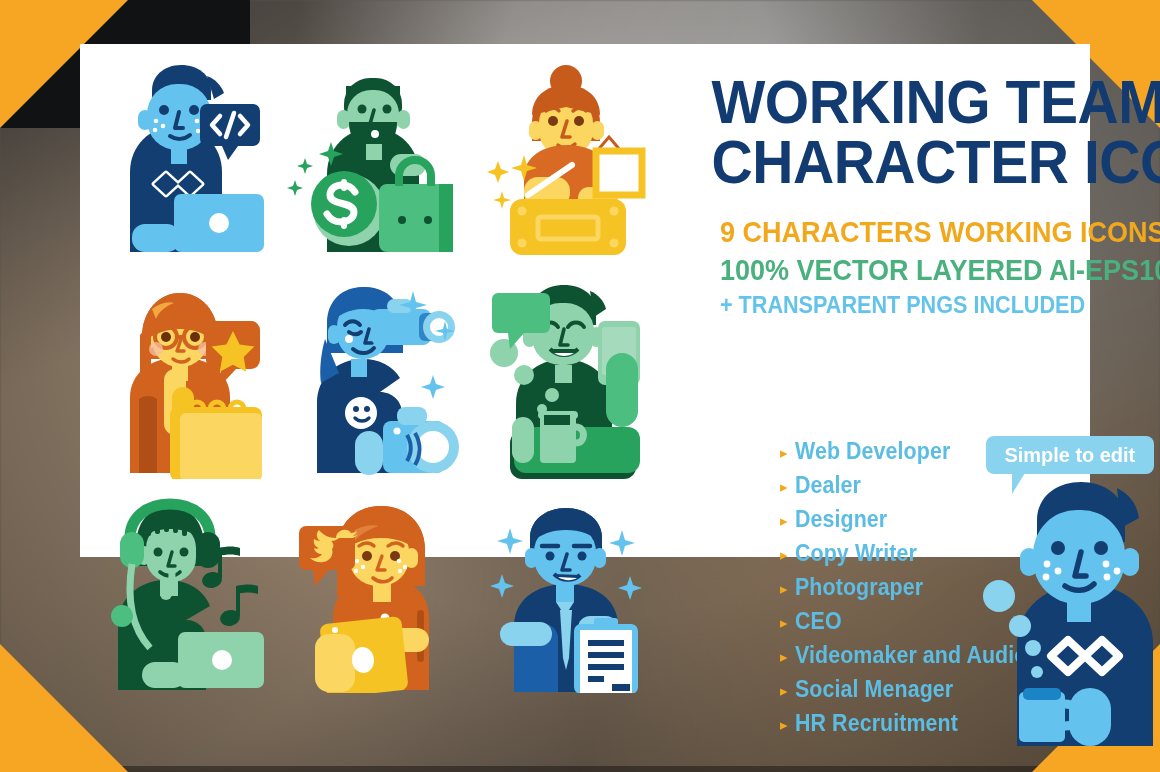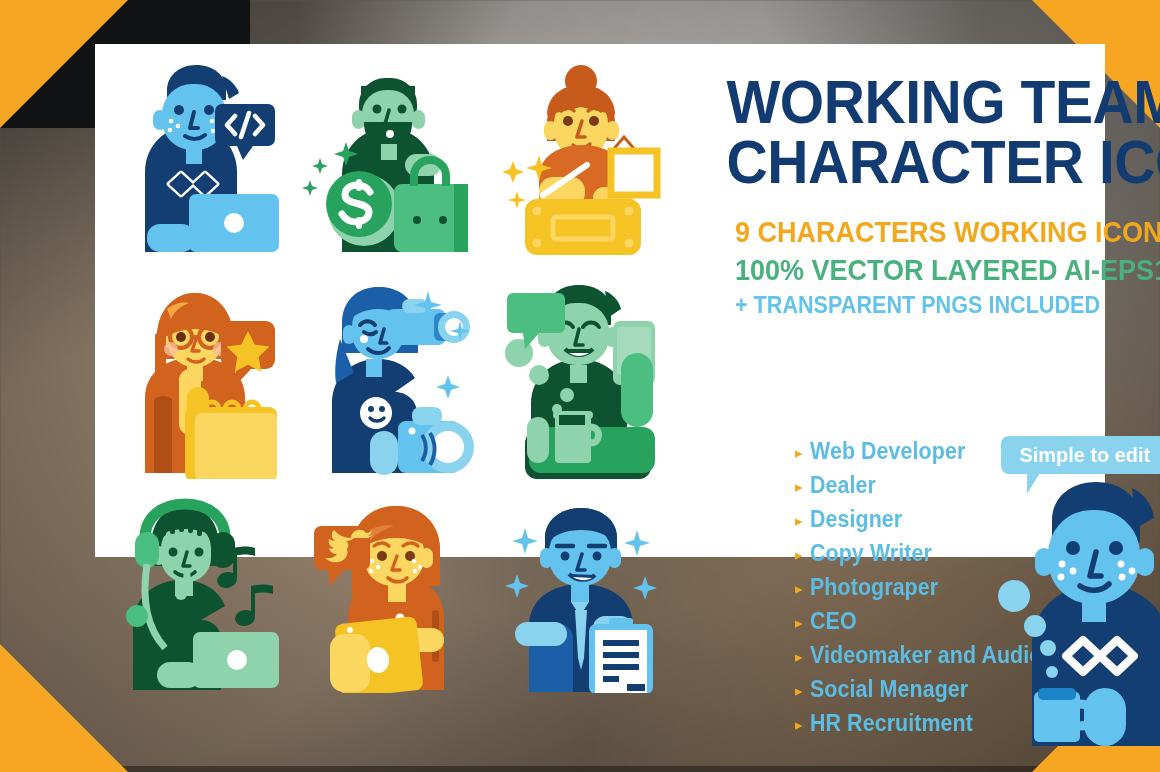--- a/index.html
+++ b/index.html
@@ -42,21 +42,21 @@
     border-top: 128px solid #F6A623; border-right: 128px solid transparent; }
   #corner-tr { right: 0; top: 0;
     border-top: 128px solid #F6A623; border-left: 128px solid transparent; }
   #corner-bl { left: 0; bottom: 0;
     border-bottom: 128px solid #F6A623; border-right: 128px solid transparent; }
   #corner-br { right: 0; bottom: 0;
     border-bottom: 128px solid #F6A623; border-left: 128px solid transparent; }
 
   
   #card {
-    position: absolute; left: 95px; top: 44px;
+    position: absolute; left: 80px; top: 44px;
     width: 1010px; height: 513px;
     background: #ffffff;
   }
 
   
   #icon-grid {
     position: absolute; left: 5px; top: 10px;
     width: 580px; height: 650px;
     display: grid;
     grid-template-columns: repeat(3, 1fr);

